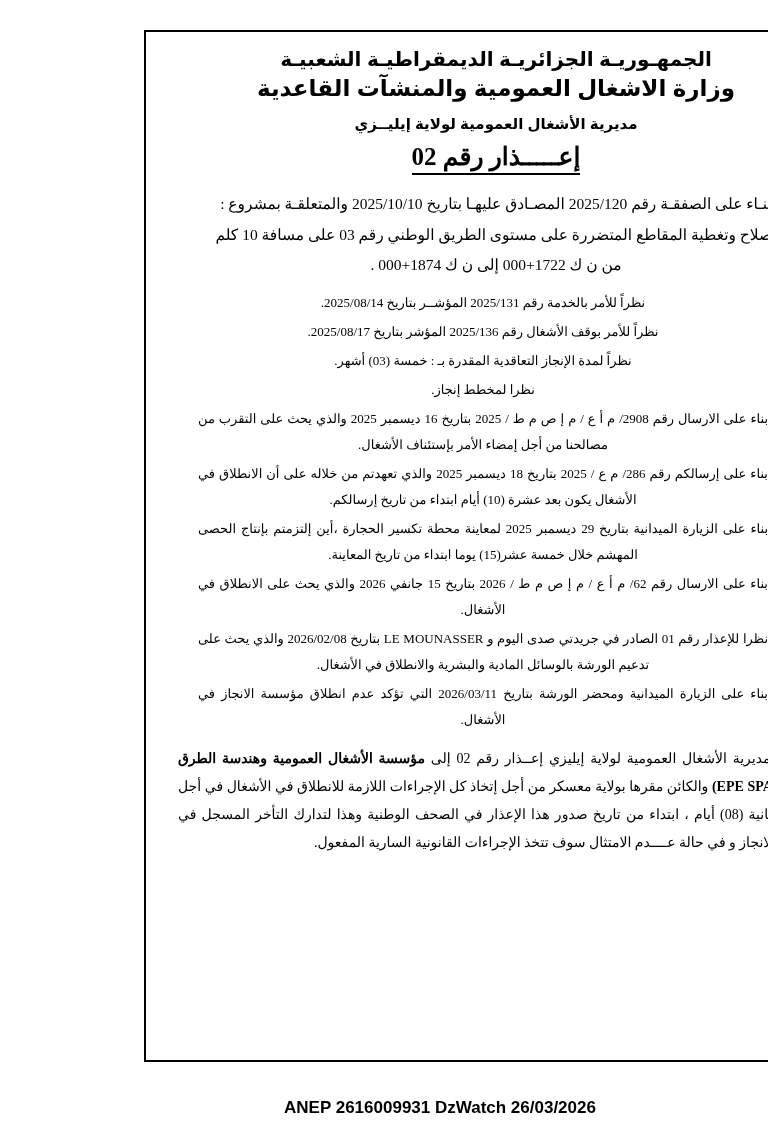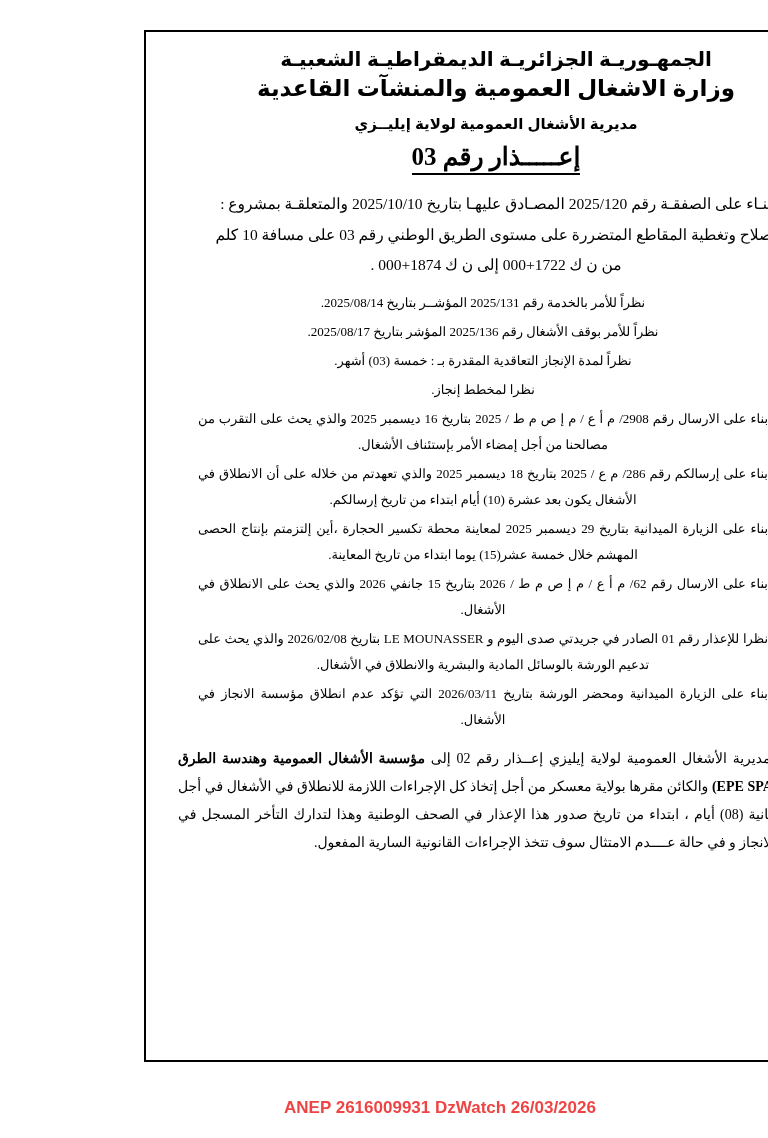--- a/index.html
+++ b/index.html
@@ -165,21 +165,21 @@
   <div class="doc-frame">
     <div class="inner">
 
       <div class="hdr">
         <div class="hdr-l1">الجمهـوريـة الجزائريـة الديمقراطيـة الشعبيـة</div>
         <div class="hdr-l2">وزارة الاشغال العمومية والمنشآت القاعدية</div>
         <div class="hdr-l3">مديرية الأشغال العمومية لولاية إيليــزي</div>
       </div>
 
       <div class="title-wrap">
-        <span class="doc-title">إعـــــذار رقم 03</span>
+        <span class="doc-title">إعـــــذار رقم 02</span>
       </div>
 
       <div class="intro">
         <span class="ln ln-1">بنـاء على الصفقـة رقم 2025/120 المصـادق عليهـا بتاريخ 2025/10/10 والمتعلقـة بمشروع :</span>
         <span class="ln ln-2">إصلاح وتغطية المقاطع المتضررة على مستوى الطريق الوطني رقم  03  على مسافة 10 كلم</span>
         <span class="ln ln-3">من ن ك 1722+000 إلى ن ك 1874+000  .</span>
       </div>
 
       <ul class="clauses">
         <li class="center-line">
@@ -214,15 +214,15 @@
         </li>
       </ul>
 
       <div class="closing">
         <span>توجــــه مديرية الأشغال العمومية لولاية إيليزي إعــذار رقم 02 إلى  </span><b>مؤسسة الأشغال العمومية وهندسة الطرق (EPE SPA ETGR)</b><span> والكائن مقرها بولاية معسكر من أجل إتخاذ كل الإجراءات اللازمة للانطلاق في الأشغال في أجل أقصاه ثمانية (08) أيام ، ابتداء من تاريخ صدور هذا الإعذار في الصحف الوطنية وهذا لتدارك التأخر المسجل في مخطط الانجاز و في حالة عــــدم الامتثال سوف تتخذ الإجراءات القانونية السارية المفعول.</span>
       </div>
 
     </div>
   </div>
 
-  <div class="footer" style="color: #ef4444;">ANEP 2616009931 DzWatch 26/03/2026</div>
+  <div class="footer" style="color: #000000;">ANEP 2616009931 DzWatch 26/03/2026</div>
 
 </div>
 
 </body></html>

